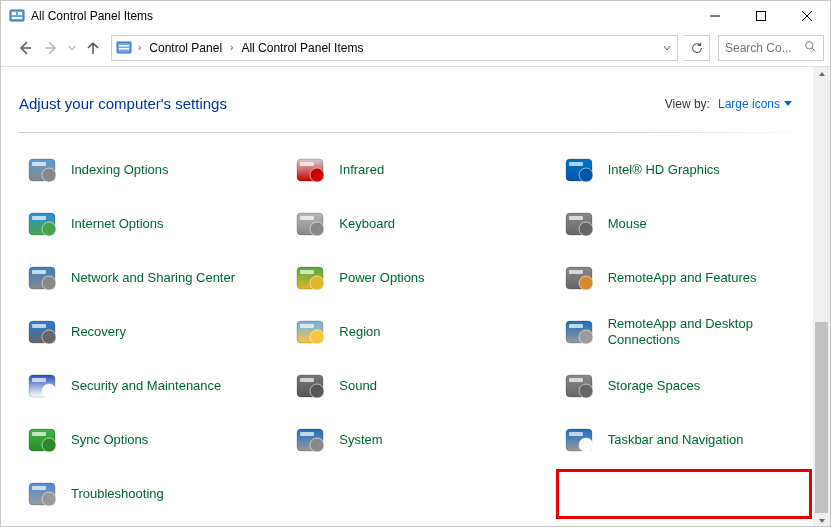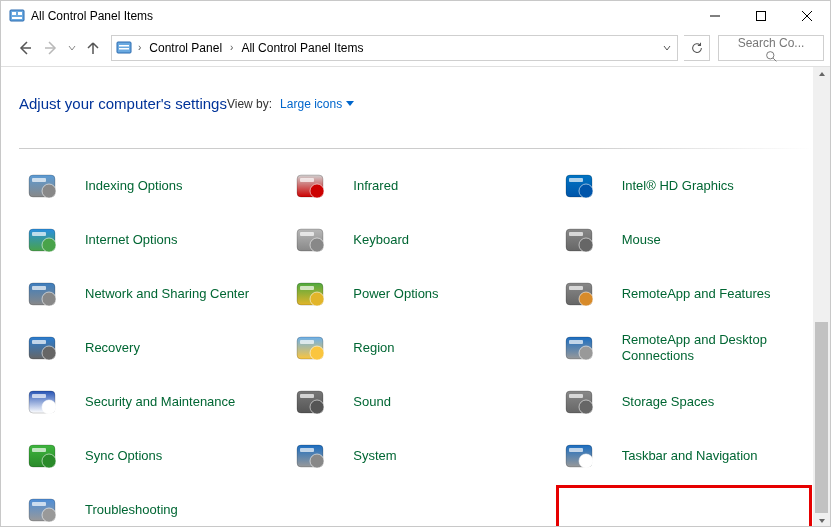--- a/index.html
+++ b/index.html
@@ -13,29 +13,29 @@
   .navbar { height: 36px; border-bottom: 1px solid #e0e0e0; display: flex; align-items: center; padding: 2px 6px 4px 12px; gap: 2px; }
   .nav-btn { width: 24px; height: 24px; display: flex; align-items: center; justify-content: center; }
   .nav-btn.disabled svg path { stroke: #b8b8b8; }
   .chev { width: 14px; height:24px; display:flex; align-items:center; justify-content:center;}
   .breadcrumb-wrap { flex: 1; height: 26px; border: 1px solid #cfcfcf; margin: 0 4px; display: flex; align-items: center; padding-left: 4px; }
   .bc-icon { width: 16px; height: 16px; display:inline-flex; margin-right:4px;}
   .bc-item { font-size: 12px; padding: 0 6px; height: 24px; display:flex; align-items:center; color:#000; }
   .bc-sep { color:#555; font-size:10px; padding:0 2px;}
   .bc-drop { margin-left:auto; width:20px; height:24px; display:flex; align-items:center; justify-content:center;}
   .refresh-btn { width:26px; height:26px; border:1px solid #cfcfcf; border-left:none; display:flex; align-items:center; justify-content:center;}
-  .search-box { width: 106px; height: 26px; border: 1px solid #cfcfcf; margin-left: 6px; display:flex; align-items:center; padding:0 6px; color:#777; font-size:12px; justify-content:space-between;flex-direction:column;}
+  .search-box { width: 106px; height: 26px; border: 1px solid #cfcfcf; margin-left: 6px; display:flex; align-items:center; padding:0 6px; color:#777; font-size:12px; justify-content:space-between;}
   .content { padding: 28px 18px 10px 18px; height: calc(527px - 30px - 36px); overflow: hidden; position:relative; }
-  .header-row { display:flex; align-items:center; margin-bottom:36px; padding-right:20px;}
+  .header-row { display:flex; align-items:center; justify-content:space-between; margin-bottom:20px; padding-right:20px;}
   .header-title { color:#003399; font-size:15px; }
   .viewby { font-size:12px; color:#333; display:flex; align-items:center; gap:8px;}
   .viewby .viewlink { color:#0066cc; cursor:default; display:flex; align-items:center; gap:4px;}
   .separator { height:1px; background: linear-gradient(to right, #ccc 0%, #ccc 70%, #fff 100%); margin-bottom:12px; }
   .grid { display:grid; grid-template-columns: repeat(3, 1fr); gap: 4px 12px; }
-  .item { display:flex; align-items:center; gap:26px; height:50px; padding:2px 6px; }
+  .item { display:flex; align-items:center; gap:12px; height:50px; padding:2px 6px; }
   .item-icon { width:34px; height:34px; flex:0 0 34px; display:flex; align-items:center; justify-content:center; }
   .item-label { color:#006633; font-size:13px; line-height:1.25; }
   .highlight { border: 3px solid #e60000; }
   .scrollbar-stub { position:absolute; right:0; top:0; bottom:0; width:17px; background:#f0f0f0; display:flex; flex-direction:column;}
   .scrollbar-stub .arrow{height:17px; display:flex;align-items:center;justify-content:center;}
   .scrollbar-stub .thumb{ margin-top:240px; height:220px; background:#c2c2c2; margin-left:2px; margin-right:2px;}
 </style>
 </head>
 <body>
 

